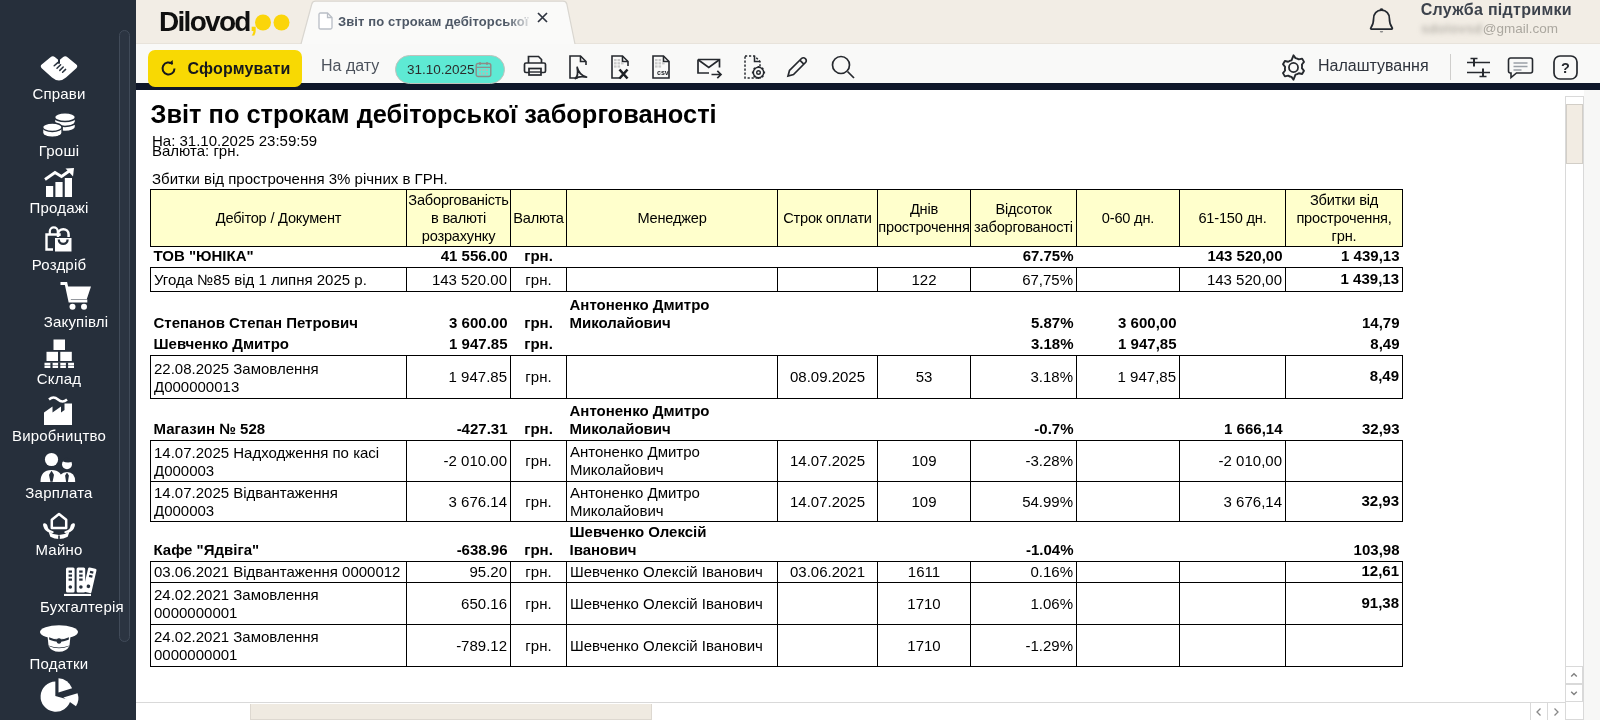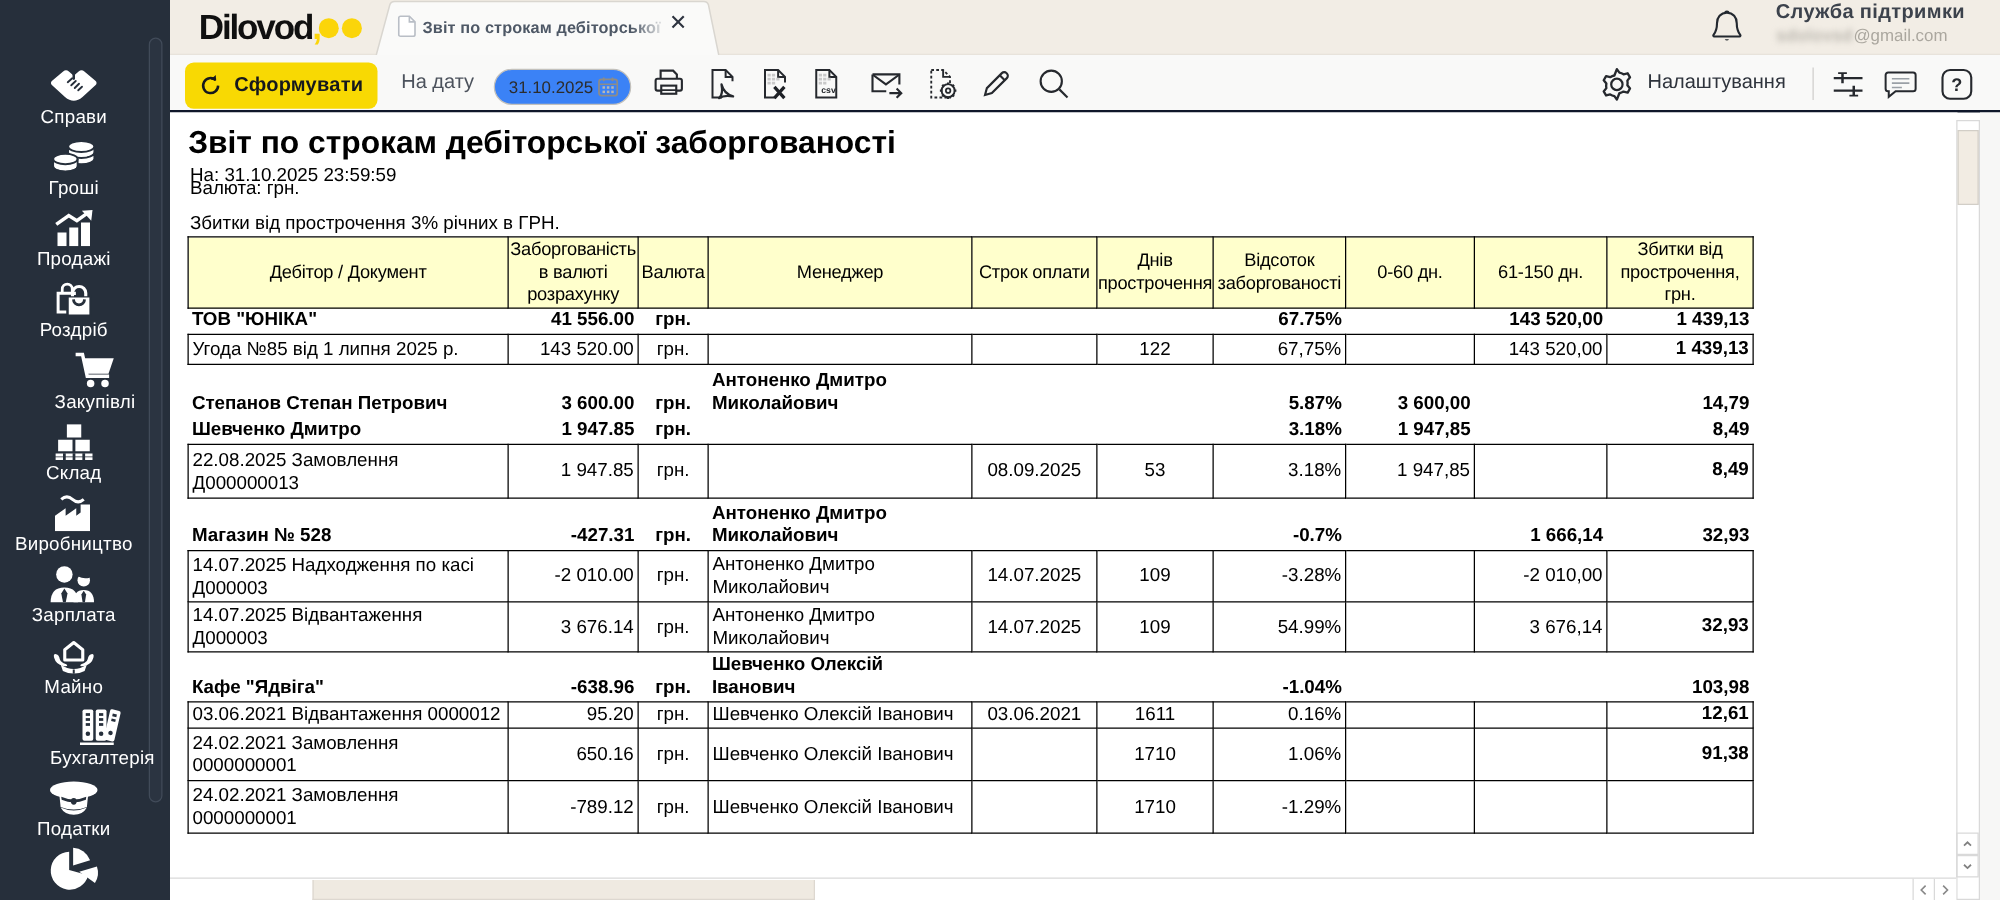--- a/index.html
+++ b/index.html
@@ -23,24 +23,24 @@
 #tabshape { position:absolute; left:164px; top:0; }
 #tabtxt { position:absolute; left:202px; top:13.5px; font-size:13px; font-weight:bold; color:#4e5866; letter-spacing:.1px; width:192px; overflow:hidden; white-space:nowrap; }
 #tabfade { position:absolute; left:370px; top:10px; width:35px; height:24px; background:linear-gradient(to right, rgba(250,250,249,0), #fafaf9 80%); }
 #tabx { position:absolute; left:400px; top:11px; }
 #bell { position:absolute; right:206px; top:7px; }
 #supname { position:absolute; right:28px; top:1px; font-size:16px; font-weight:bold; color:#3c424c; letter-spacing:.3px;margin-left:35px; }
 #supmail { position:absolute; right:42px; top:21px; font-size:13.5px; color:#aba79f; }
 #supmail .blur { filter:blur(2.5px); color:#9e9a92; letter-spacing:1px; }
 
 
-#toolbar { left:136px; top:44px; width:1464px; height:46px; background:#f9f9f8; border-bottom:2px solid #0f172a; }
+#toolbar { left:136px; top:44px; width:1464px; height:46px; background:#f9f9f8; border-bottom:7px solid #0f172a; }
 #btn-gen { position:absolute; left:12px; top:6px; width:154px; height:37px; background:#f8d903; border-radius:7px; display:flex; align-items:center; justify-content:center; gap:9px; font-size:16px; font-weight:bold; color:#15181d; letter-spacing:.2px; }
 #nadatu { position:absolute; left:185px; top:13px; font-size:16px; color:#4c525c; }
-#datefld { position:absolute; left:259px; top:11px; width:110px; height:29px; background:#3b82f6; border:1px solid #c3c1bc; border-radius:15px; font-size:13.5px; color:#2c2c2c; display:flex; align-items:center; padding:0 9px 0 11px; justify-content:space-between; }
+#datefld { position:absolute; left:259px; top:11px; width:110px; height:29px; background:#5eead4; border:1px solid #c3c1bc; border-radius:15px; font-size:13.5px; color:#2c2c2c; display:flex; align-items:center; padding:0 9px 0 11px; }
 .tbi { position:absolute; top:7px; width:32px; height:32px; display:flex; align-items:center; justify-content:center; }
 #nalash { font-size:16px; color:#2e333c; margin-left:9px; }
 
 
 #content { left:136px; top:90px; width:1430px; height:612px; background:#fff; }
 #title { position:absolute; left:14.5px; top:9.5px; font-size:25.4px; font-weight:bold; color:#000; letter-spacing:0; }
 .meta { position:absolute; left:16px; font-size:15px; color:#000; }
 
 
 #vsb { left:1565px; top:96px; width:19px; height:624px; background:#fff; border:1px solid #d9d9d9; }

